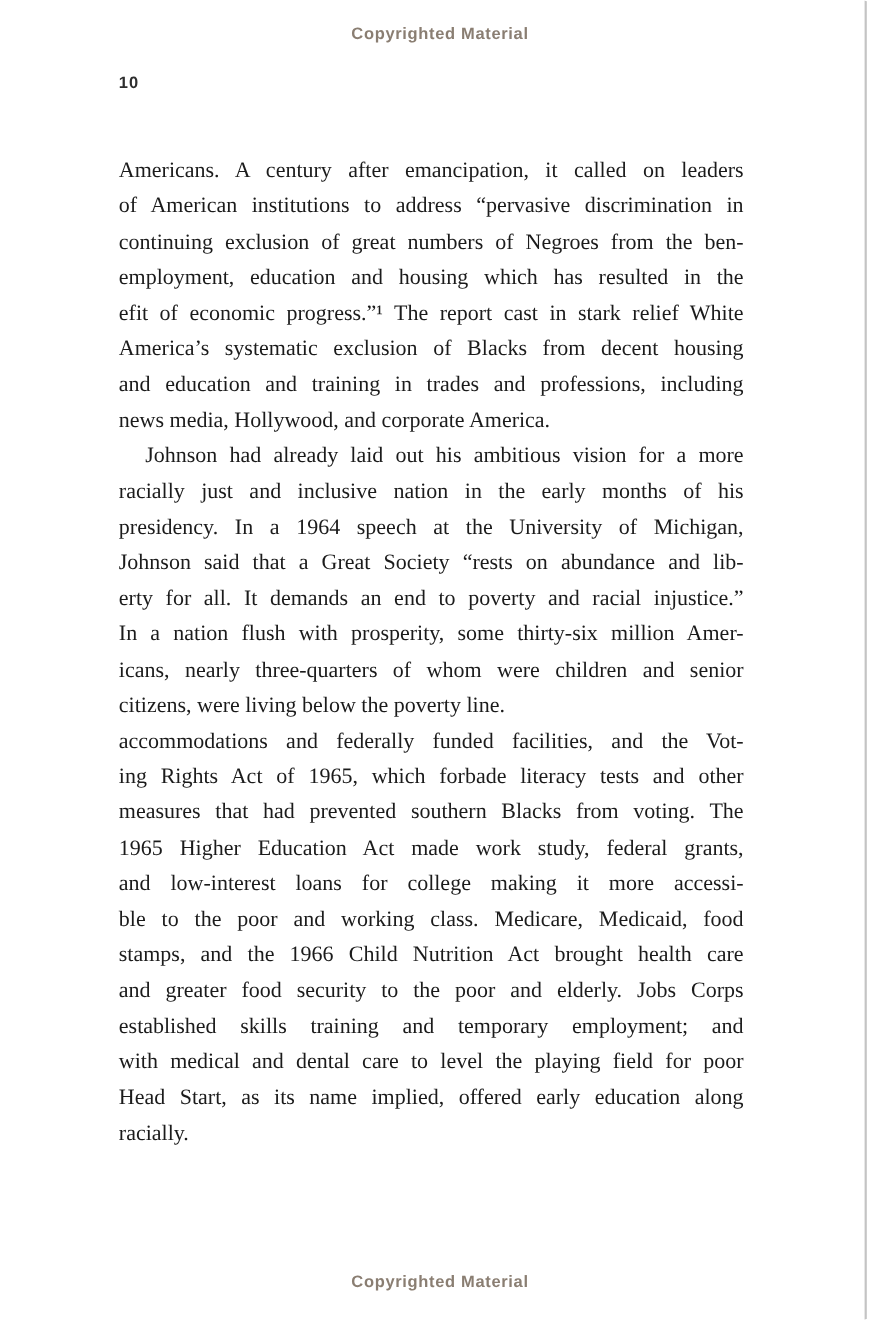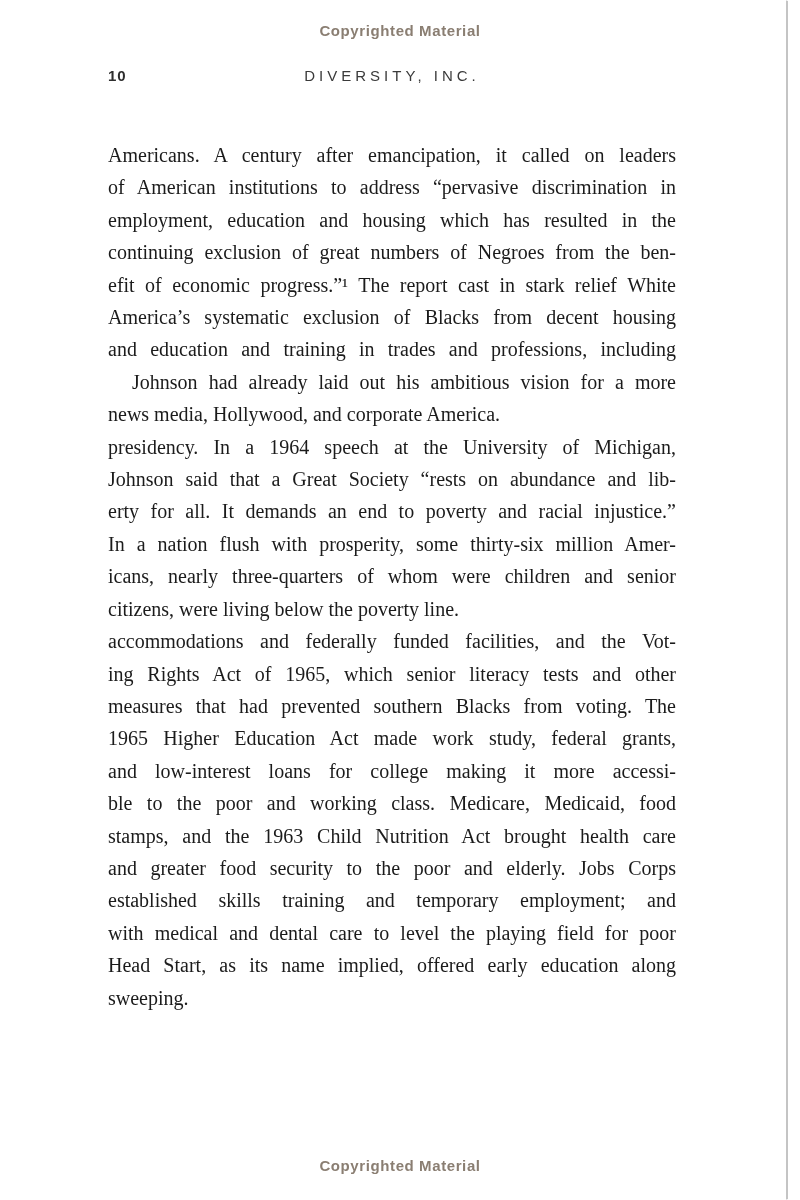--- a/index.html
+++ b/index.html
@@ -85,50 +85,50 @@
 </style>
 </head>
 <body>
 
 <div class="page">
 
   <div class="copyright top">Copyrighted Material</div>
 
   <div class="header">
     <span class="folio">10</span>
-    <span class="running-head">DIVERSITY, INC.</span>
   </div>
 
   <div class="body-text" id="body-text">
       <div class="line">Americans. A century after emancipation, it called on leaders</div>
       <div class="line">of American institutions to address “pervasive discrimination in</div>
+      <div class="line">continuing exclusion of great numbers of Negroes from the ben-</div>
       <div class="line">employment, education and housing which has resulted in the</div>
-      <div class="line">continuing exclusion of great numbers of Negroes from the ben-</div>
       <div class="line">efit of economic progress.”¹ The report cast in stark relief White</div>
       <div class="line">America’s systematic exclusion of Blacks from decent housing</div>
       <div class="line">and education and training in trades and professions, including</div>
+      <div class="line last">news media, Hollywood, and corporate America.</div>
       <div class="line indent">Johnson had already laid out his ambitious vision for a more</div>
-      <div class="line last">news media, Hollywood, and corporate America.</div>
+      <div class="line">racially just and inclusive nation in the early months of his</div>
       <div class="line">presidency. In a 1964 speech at the University of Michigan,</div>
       <div class="line">Johnson said that a Great Society “rests on abundance and lib-</div>
       <div class="line">erty for all. It demands an end to poverty and racial injustice.”</div>
       <div class="line">In a nation flush with prosperity, some thirty-six million Amer-</div>
       <div class="line">icans, nearly three-quarters of whom were children and senior</div>
       <div class="line last">citizens, were living below the poverty line.</div>
       <div class="line">accommodations and federally funded facilities, and the Vot-</div>
-      <div class="line">ing Rights Act of 1965, which senior literacy tests and other</div>
+      <div class="line">ing Rights Act of 1965, which forbade literacy tests and other</div>
       <div class="line">measures that had prevented southern Blacks from voting. The</div>
       <div class="line">1965 Higher Education Act made work study, federal grants,</div>
       <div class="line">and low-interest loans for college making it more accessi-</div>
       <div class="line">ble to the poor and working class. Medicare, Medicaid, food</div>
-      <div class="line">stamps, and the 1963 Child Nutrition Act brought health care</div>
+      <div class="line">stamps, and the 1966 Child Nutrition Act brought health care</div>
       <div class="line">and greater food security to the poor and elderly. Jobs Corps</div>
       <div class="line">established skills training and temporary employment; and</div>
       <div class="line">with medical and dental care to level the playing field for poor</div>
       <div class="line">Head Start, as its name implied, offered early education along</div>
-      <div class="line last">sweeping.</div>
+      <div class="line last">racially.</div>
     </div>
 
   <div class="copyright bottom">Copyrighted Material</div>
 
   <div class="page-edge"></div>
 
 </div>
 
 </body></html>

